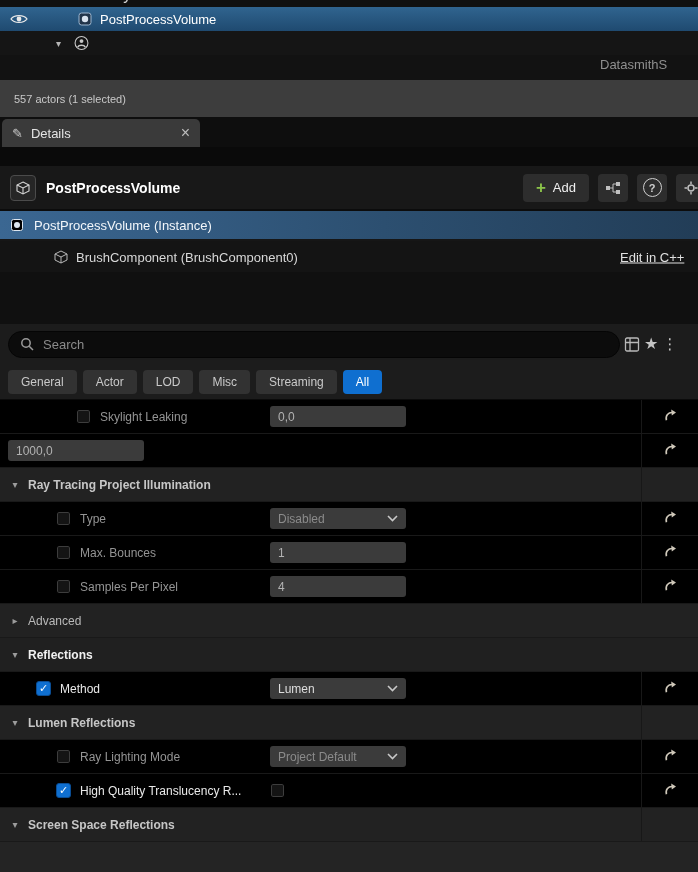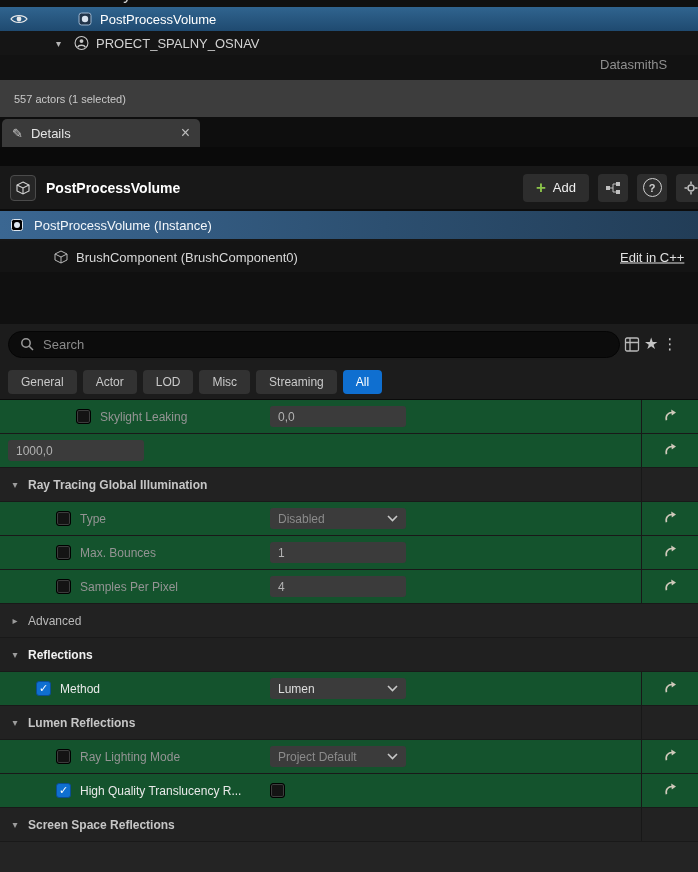--- a/index.html
+++ b/index.html
@@ -74,21 +74,21 @@
 
   
   .frow{position:absolute;top:364px;left:0;right:0;height:35px;background:#1c1c1c;
         display:flex;gap:6px;padding:0 8px;align-items:center;box-sizing:border-box;}
   .pill{background:#323232;color:#c9c9c9;font-size:12px;padding:5px 13px;border-radius:4px;white-space:nowrap;}
   .pill.active{background:#0f6fd0;color:#ffffff;}
 
   
   .props{position:absolute;top:399px;bottom:0;left:0;right:0;background:#242424;
          overflow:hidden;border-top:1px solid #0b0b0b;}
-  .prow{height:34px;display:flex;align-items:center;background:#14532d;
+  .prow{height:34px;display:flex;align-items:center;background:#000000;
         border-bottom:1px solid #191919;font-size:12px;box-sizing:border-box;}
   .pname{width:262px;flex:0 0 262px;display:flex;align-items:center;gap:9px;
          box-sizing:border-box;overflow:hidden;}
   .cb{width:15px;height:15px;flex:0 0 auto;background:#141414;border:1px solid #000;
       border-radius:3px;box-shadow:inset 0 0 0 1px #3d3d3d;display:flex;align-items:center;
       justify-content:center;color:#fff;font-size:11px;line-height:1;box-sizing:border-box;}
   .cb.on{background:#0f6fd0;box-shadow:none;border-color:#0a4d94;}
   .plabel{color:#949494;white-space:nowrap;overflow:hidden;text-overflow:ellipsis;}
   .plabel.on{color:#e9e9e9;}
   .pvalue{flex:1;display:flex;align-items:center;padding-left:8px;overflow:hidden;}
@@ -138,21 +138,20 @@
         </div>
         <div class="ol-row">
           <span class="ol-abs ol-arrow" style="left:56px">▾</span>
           <span class="ol-abs" style="left:74px">
             <svg width="15" height="15" viewBox="0 0 14 14">
               <circle cx="7" cy="7" r="6" fill="none" stroke="#c8c8c8"></circle>
               <circle cx="7" cy="5.2" r="1.8" fill="#c8c8c8"></circle>
               <path d="M3.5 10.8 C4.5 8.6 9.5 8.6 10.5 10.8" fill="none" stroke="#c8c8c8" stroke-width="1.4"></path>
             </svg>
           </span>
-          <span class="ol-abs ol-label" style="left:96px">PROECT_SPALNY_OSNAV</span>
           <span class="ol-abs ol-type">DatasmithS</span>
         </div>
       </div>
   </div>
 
   <div class="status">
     <span>557 actors (1 selected)</span>
   </div>
 
   <div class="tabbar">
@@ -274,21 +273,21 @@
           </div>
           <div class="rcell">
             <span><svg width="15" height="15" viewBox="0 0 15 15">
                 <path d="M3.4 12.2 C2.2 7.4 5.4 4.2 9.6 4.6" fill="none" stroke="#cfc8ba" stroke-width="1.6"></path>
                 <path d="M8.2 1.4 L13 4.4 L8.8 7.6 Z" fill="#cfc8ba"></path>
               </svg></span>
           </div>
         </div>
         <div class="prow hdr category">
           <span class="harrow">▾</span>
-          <span class="hlabel category">Ray Tracing Global Illumination</span>
+          <span class="hlabel category">Ray Tracing Project Illumination</span>
           <div class="rcell"></div>
         </div>
         <div class="prow">
           <div class="pname" style="padding-left:56px">
             <span class="cb"></span>
             <span class="plabel">Type</span>
           </div>
           <div class="pvalue">
             <div class="field dd muted">
               <span>Disabled</span>

